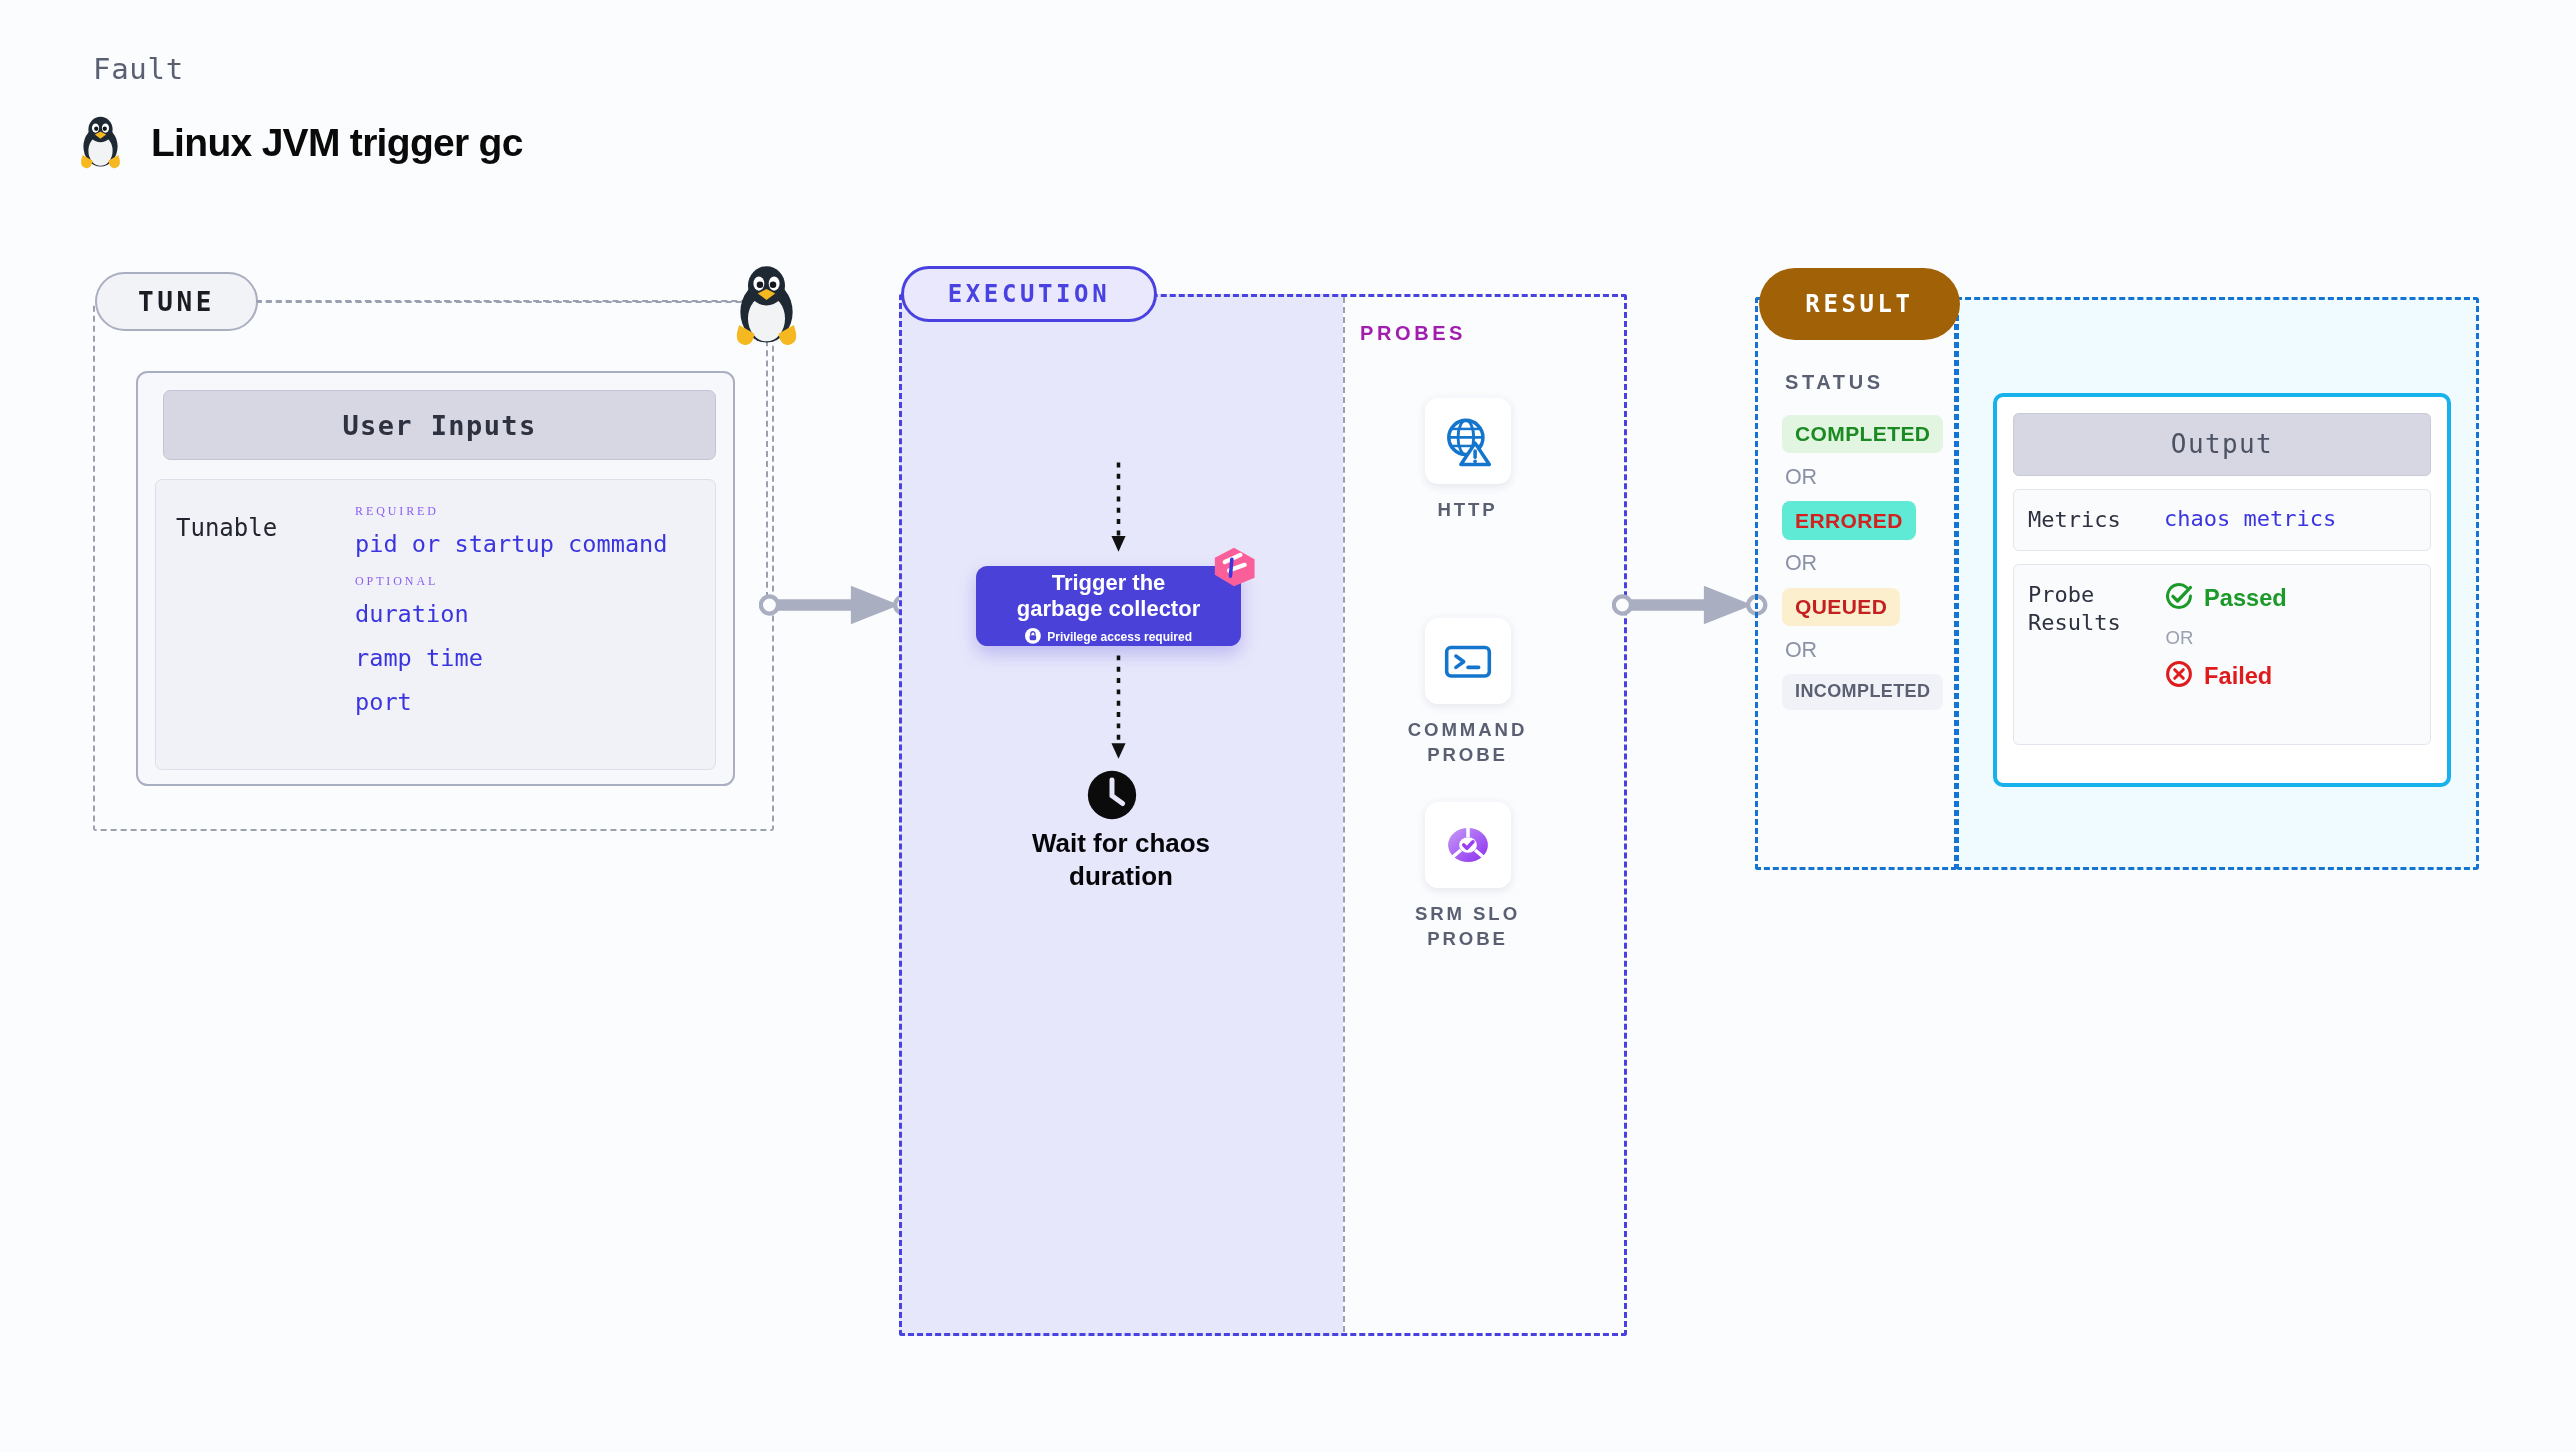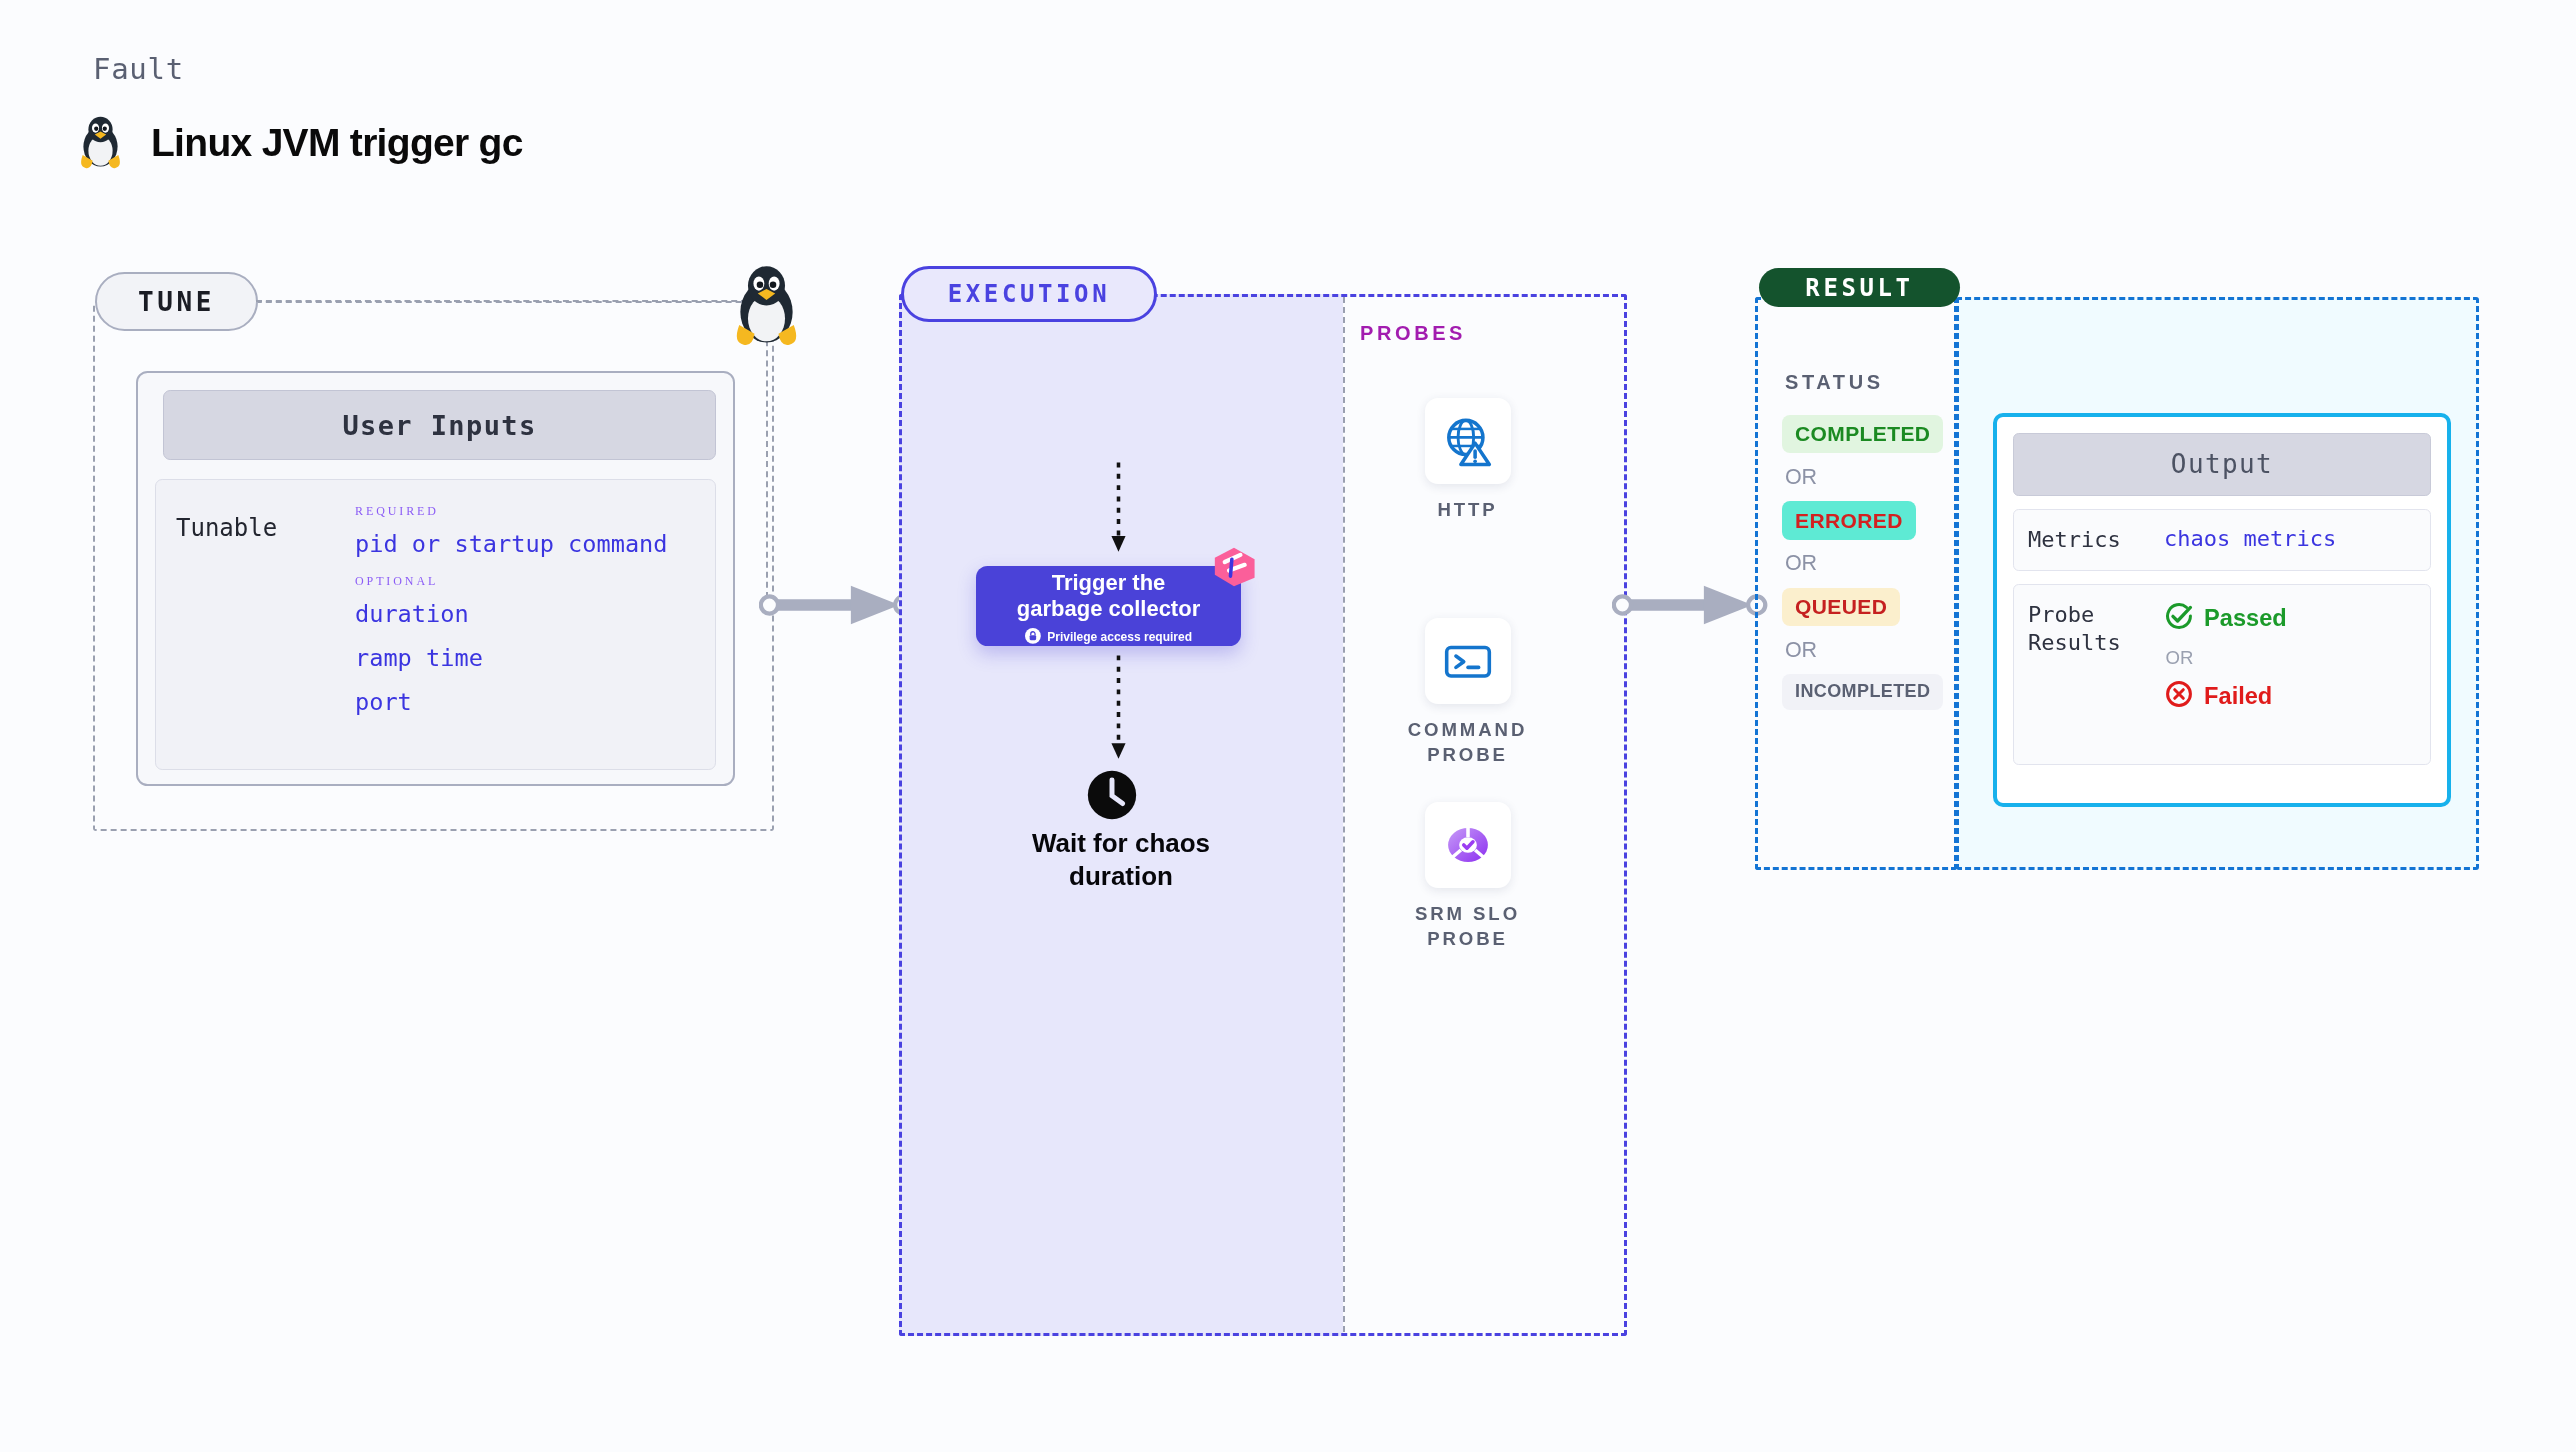--- a/index.html
+++ b/index.html
@@ -51,22 +51,22 @@
     color: #1a1c24; font-size: 26px;
   }
   .pill-exec {
     left: 901px; top: 266px;
     width: 256px; height: 56px;
     background: #e9e8fc; border: 3.6px solid #4a42e0;
     color: #4a42e0; font-size: 24px;
   }
   .pill-result {
     left: 1759px; top: 268px;
-    width: 201px; height: 39px;
-    background: #14532d; border: none;
+    width: 201px; height: 72px;
+    background: #a16207; border: none;
     color: #ffffff; font-size: 24px;
   }
 
   .tune-line-h {
     position: absolute; left: 256px; top: 300px;
     width: 501px; height: 0;
     border-top: 2.9px dashed #9aa0b0;
   }
   .tune-line-v {
     position: absolute; left: 766px; top: 300px;
@@ -217,21 +217,20 @@
   }
 
   
   .output-card {
     position: absolute; left: 1993px; top: 393px;
     width: 458px; height: 394px;
     background: #ffffff;
     border: 4.3px solid #17b1ec;
     border-radius: 10px;
     padding: 15.8px;
-    margin-top: 20px;
   }
   .out-head {
     height: 63px; background: #d6d7e2;
     border: 0.7px solid #c8cad8; border-radius: 5.7px;
     display: flex; align-items: center; justify-content: center;
     font-family: "DejaVu Sans Mono", monospace;
     font-size: 26px; font-weight: normal; color: #4c5263;
     letter-spacing: 1.4px;
   }
   .out-row {

